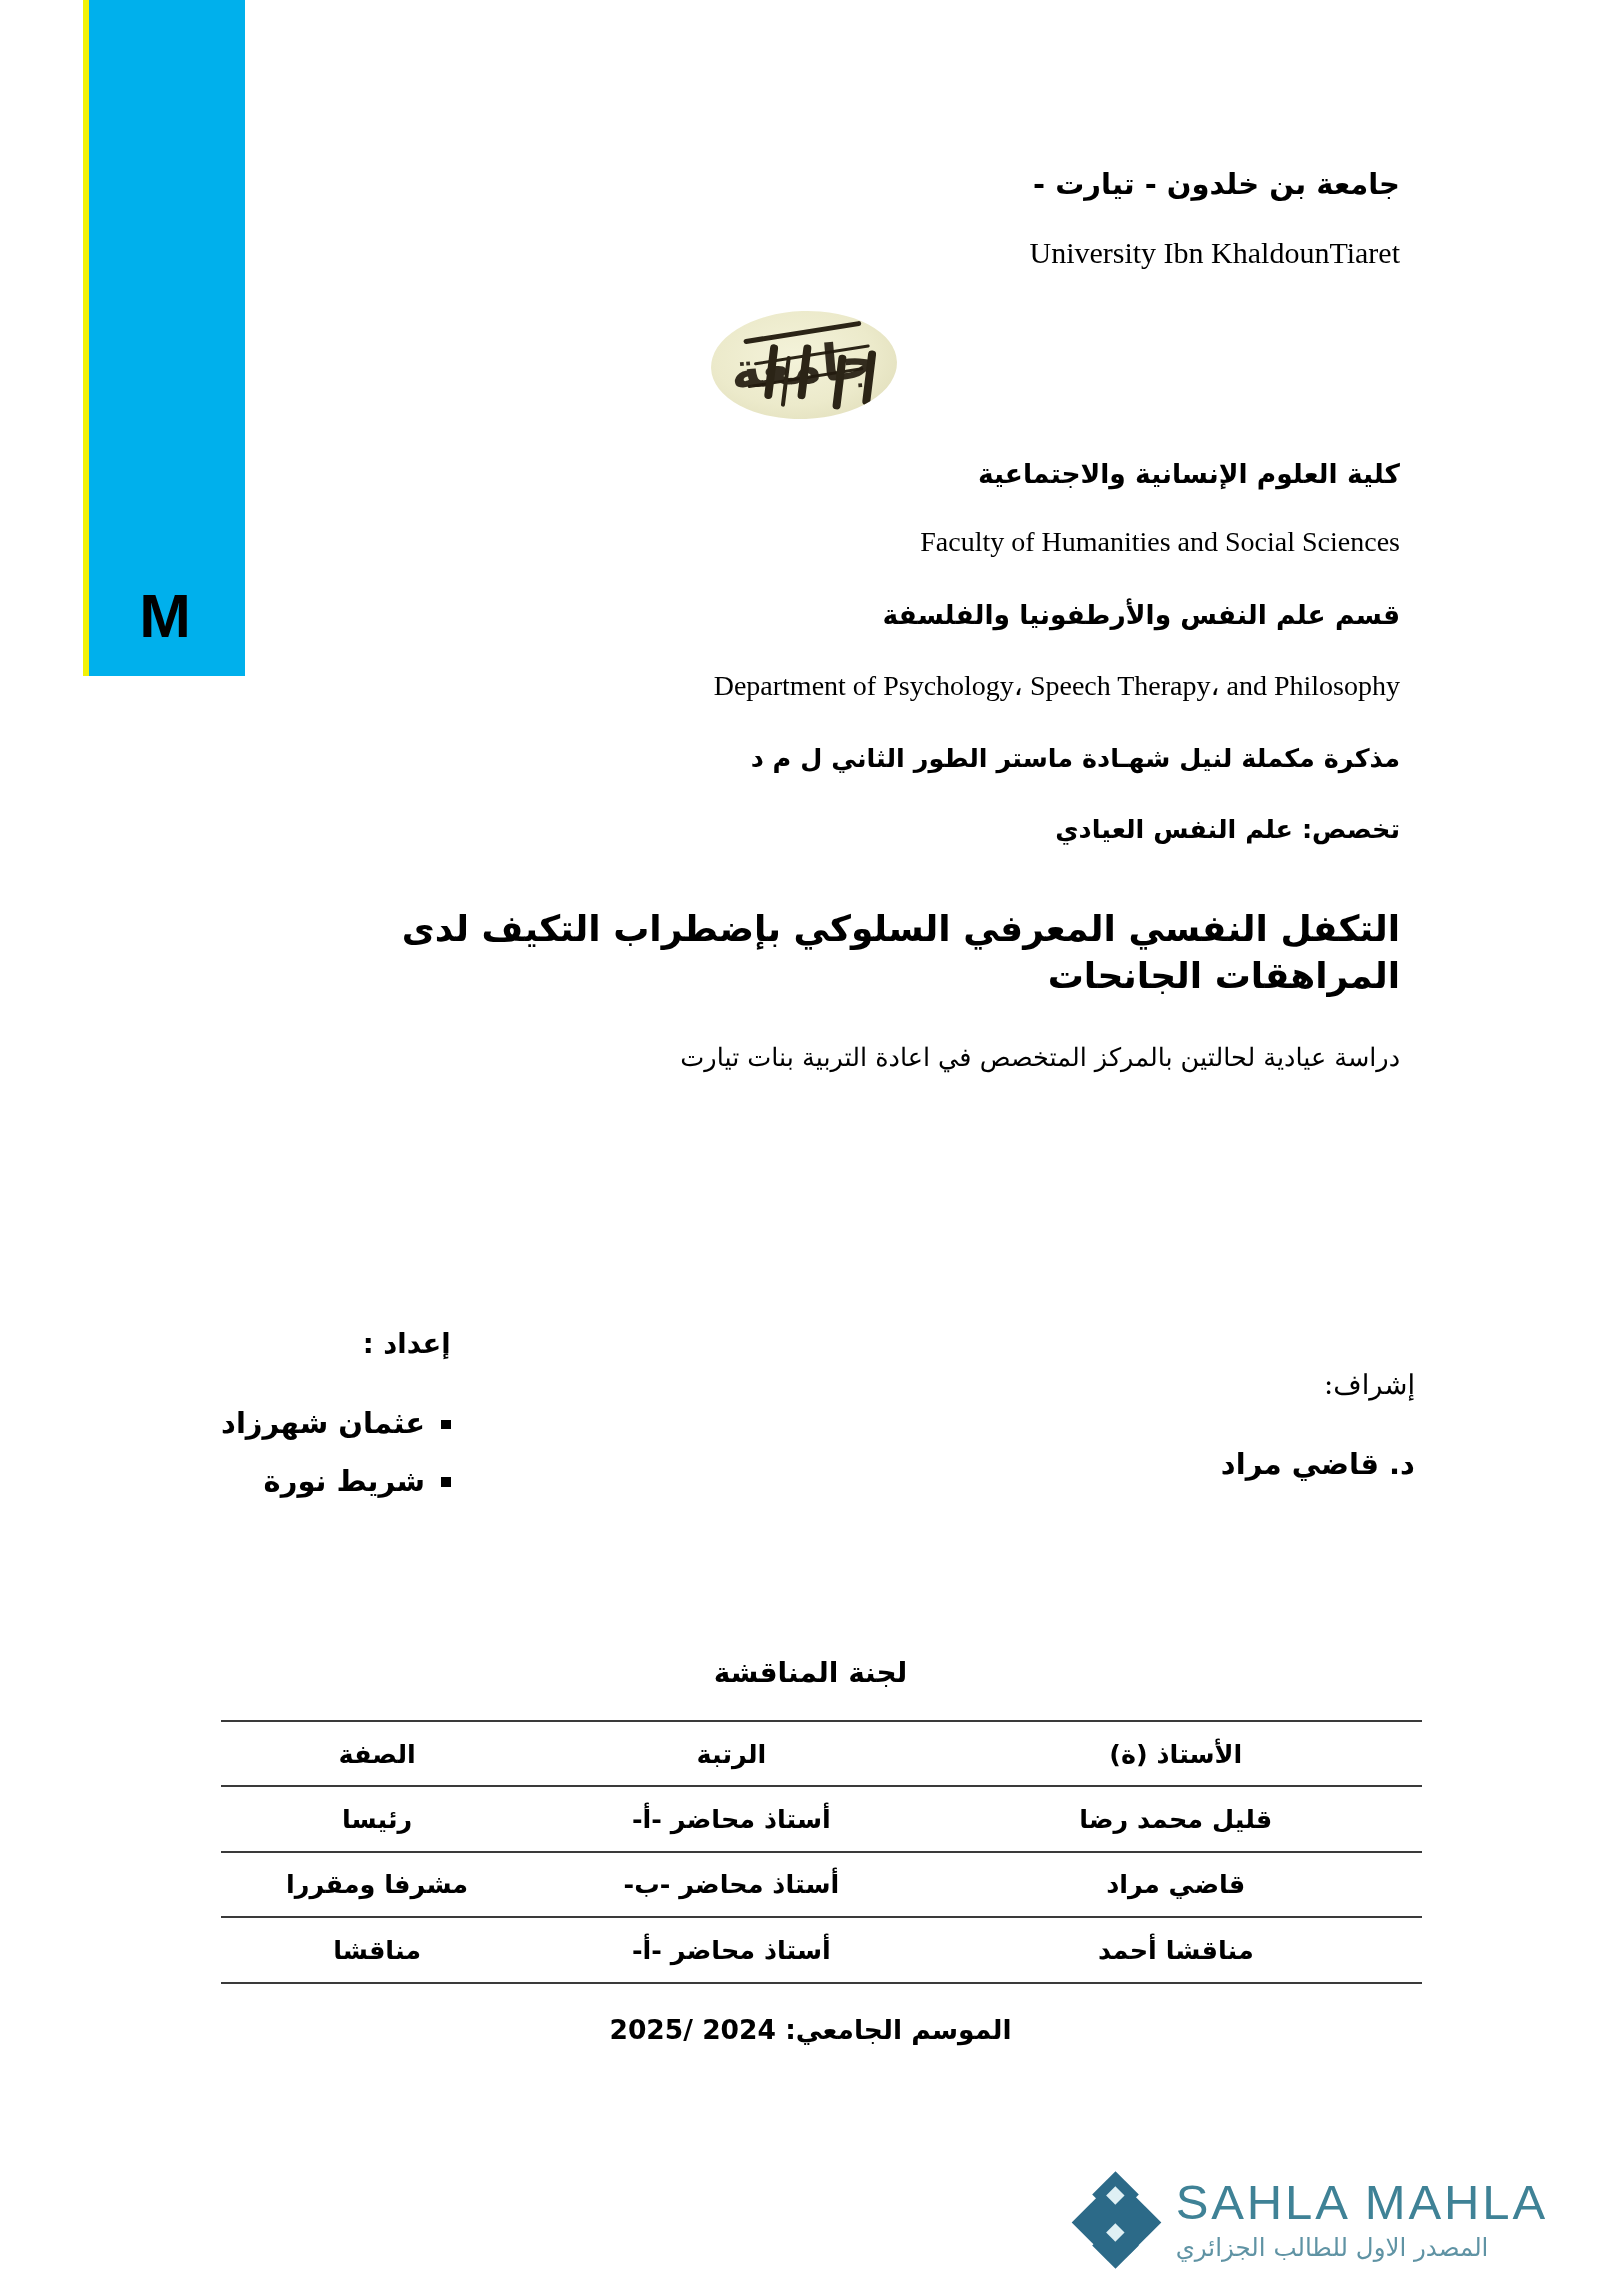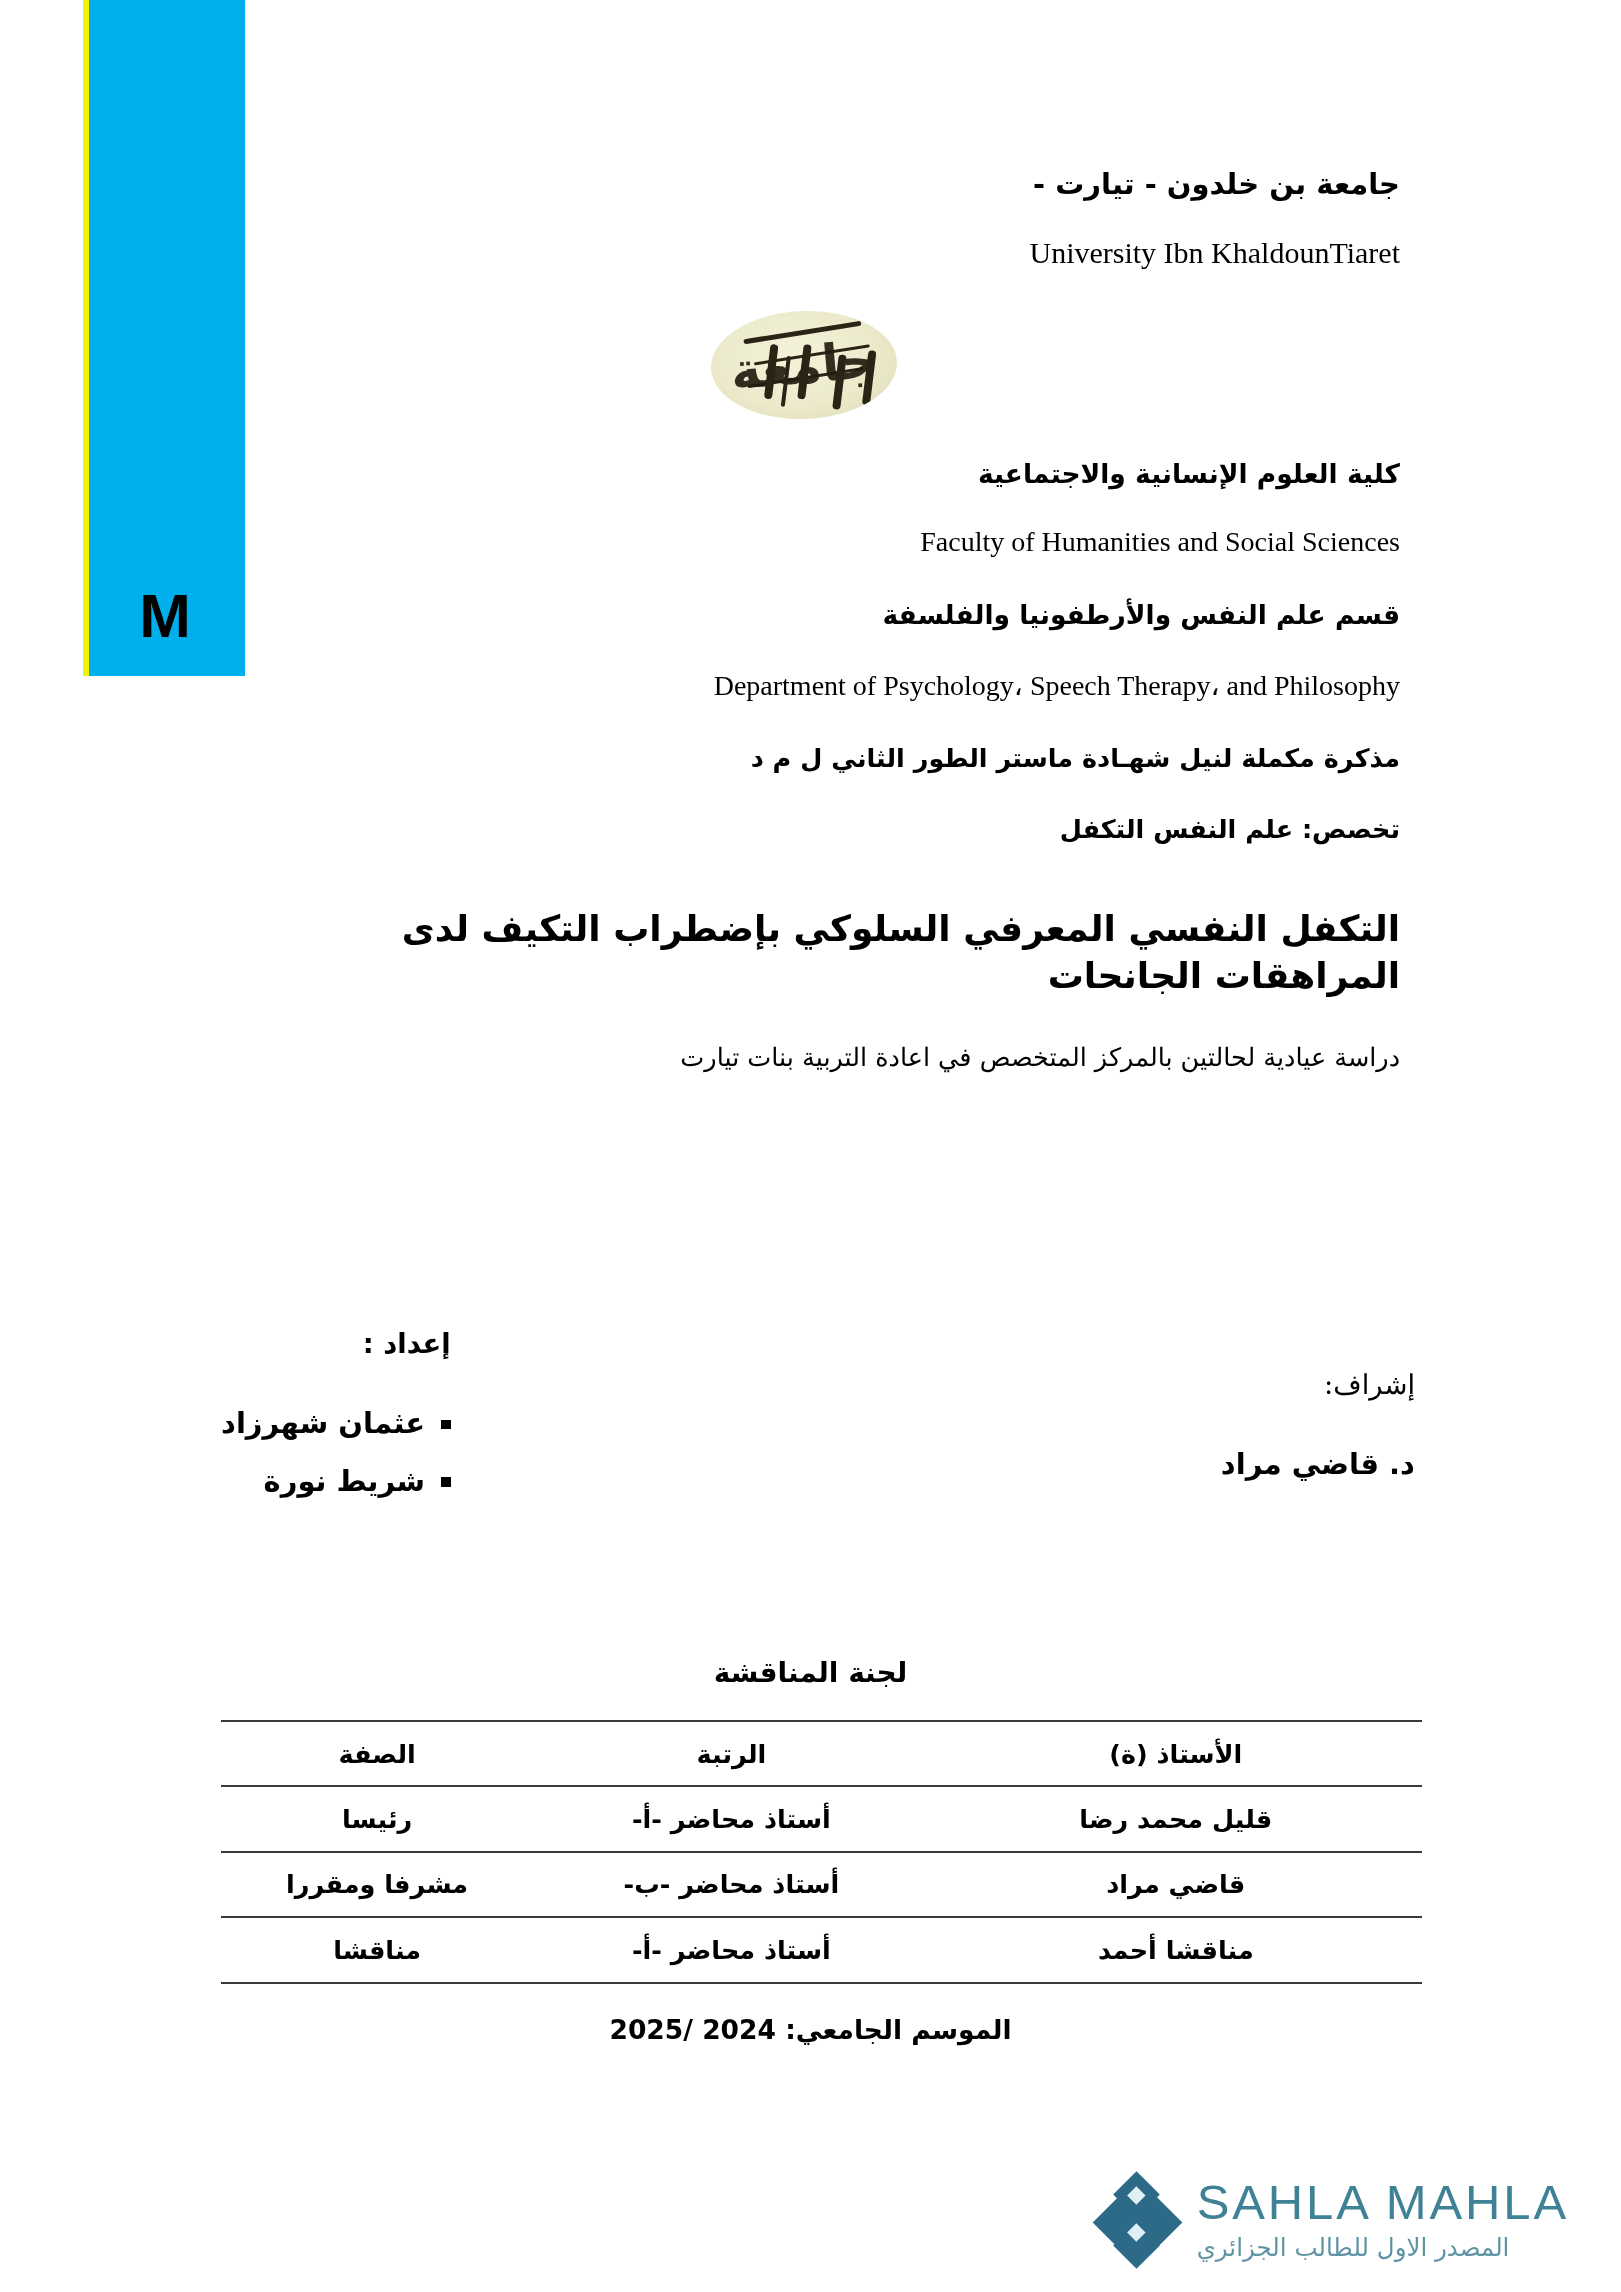--- a/index.html
+++ b/index.html
@@ -258,21 +258,21 @@
     text-align: center;
     font-family: "DejaVu Sans", sans-serif;
     font-weight: 700;
     font-size: 26.5px;
     direction: rtl;
   }
 
   
   .watermark {
     position: absolute;
-    right: 52px;
+    right: 73px;
     bottom: 31px;
     display: flex;
     flex-direction: row-reverse;
     align-items: center;
     gap: 18px;
   }
   .wm-text { text-align: left; direction: ltr; }
   .wm-title {
     font-family: "Liberation Sans", "DejaVu Sans", sans-serif;
     font-size: 49px;
@@ -333,21 +333,21 @@
       </div>
     </div>
 
     <div class="ar line-fac-ar">كلية العلوم الإنسانية والاجتماعية</div>
     <div class="en line-fac-en">Faculty of Humanities and Social Sciences</div>
 
     <div class="ar line-dep-ar">قسم علم النفس والأرطفونيا والفلسفة</div>
     <div class="en line-dep-en">Department of Psychology، Speech Therapy، and Philosophy</div>
 
     <div class="ar line-degree">مذكرة مكملة لنيل شهـادة ماستر الطور الثاني ل م د</div>
-    <div class="ar line-spec">تخصص: علم النفس التكفل</div>
+    <div class="ar line-spec">تخصص: علم النفس العيادي</div>
 
     <div class="main-title">التكفل النفسي المعرفي السلوكي بإضطراب التكيف لدى المراهقات الجانحات</div>
     <div class="sub-title">دراسة عيادية لحالتين بالمركز المتخصص في اعادة التربية بنات تيارت</div>
   </div>
 
   <div class="people">
 
     <div class="people-col authors">
       <div class="people-head">إعداد :</div>
       <ul class="author-list">

